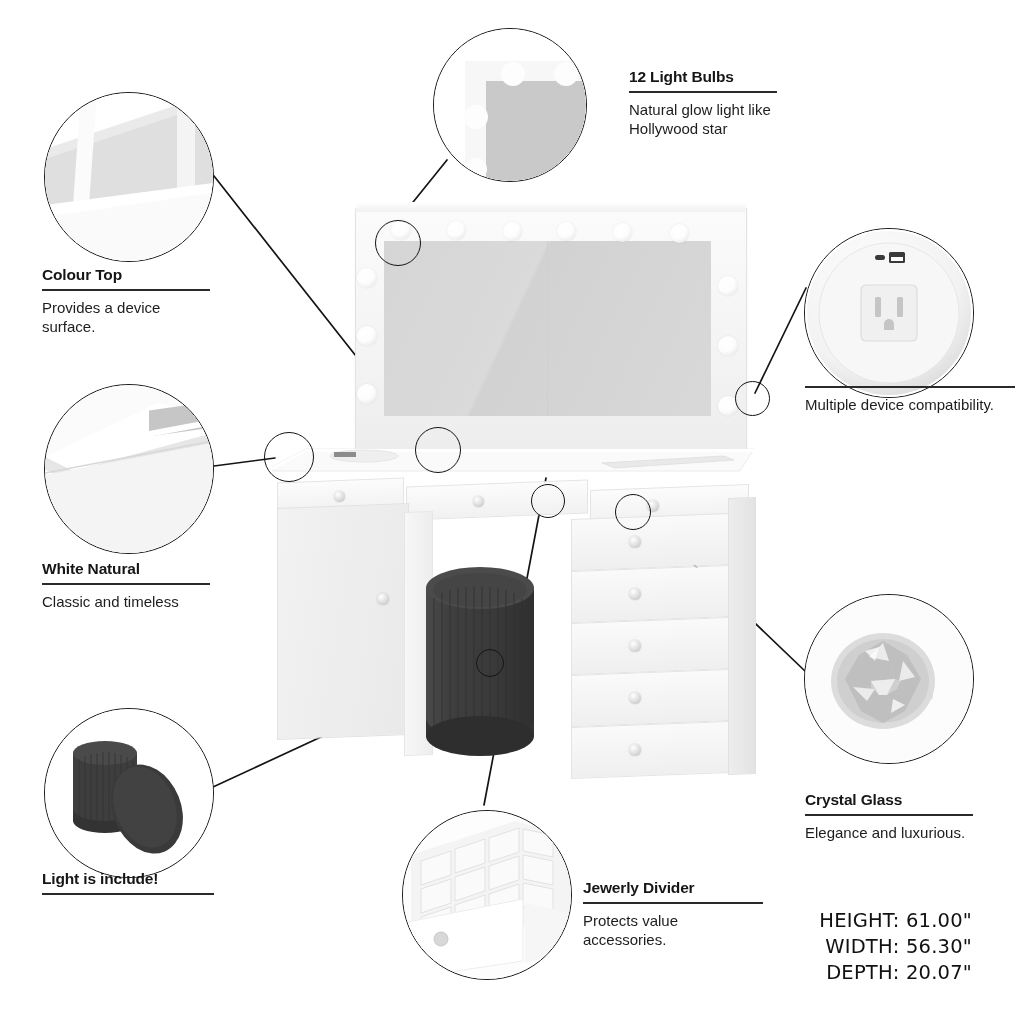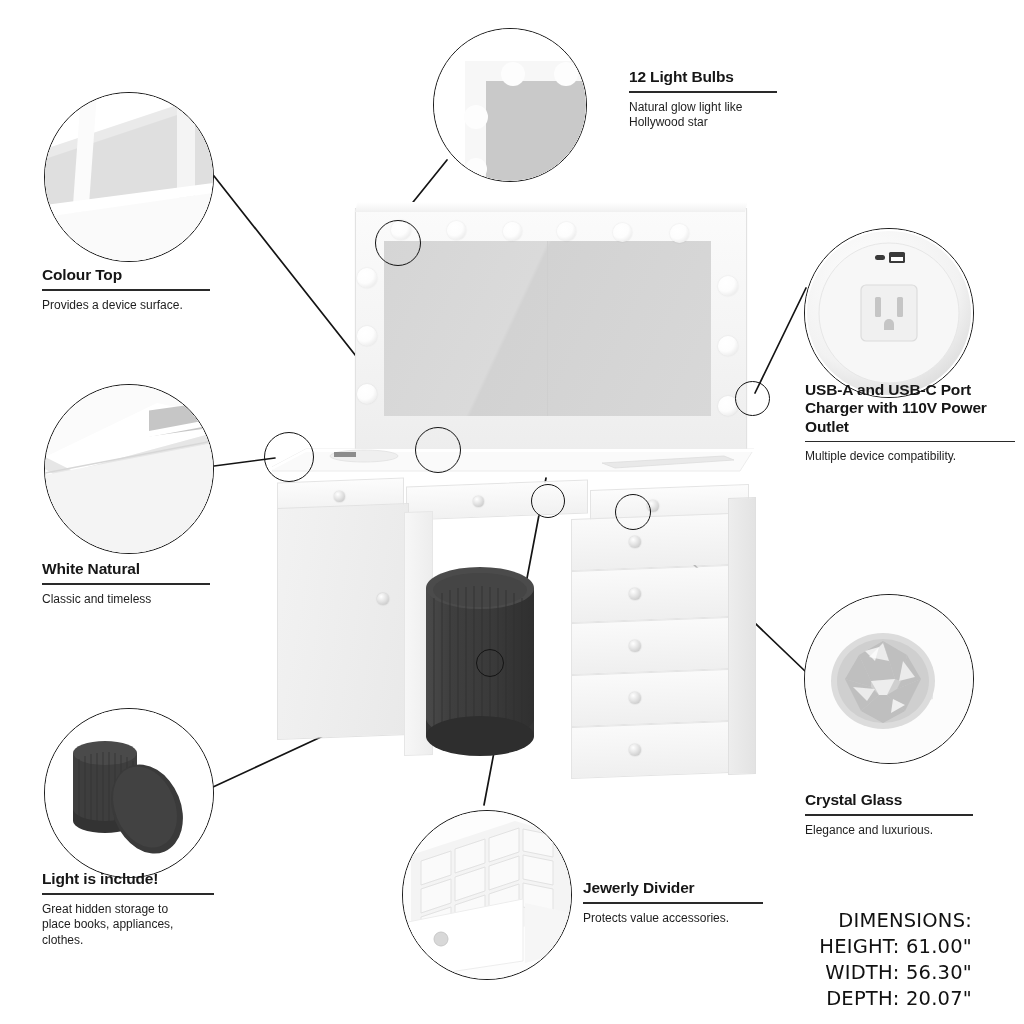--- a/index.html
+++ b/index.html
@@ -6,21 +6,21 @@
   html,body{margin:0;padding:0;background:#ffffff;}
   body{width:1024px;height:1024px;position:relative;overflow:hidden;
        font-family:"Liberation Sans","DejaVu Sans",sans-serif;color:#111;}
   #stage{position:absolute;inset:0;width:1024px;height:1024px;}
 
   
   .callout{position:absolute;}
   .callout .c-title{font-size:15.5px;font-weight:bold;color:#161616;line-height:1.18;
                     letter-spacing:-0.15px;white-space:pre-line;}
   .callout .c-rule{height:1.6px;background:#2a2a2a;margin:5px 0 7px 0;}
-  .callout .c-desc{font-size:12px;color:#1d1d1d;line-height:1.28;white-space:pre-line;}
+  .callout .c-desc{font-size:15px;color:#1d1d1d;line-height:1.28;white-space:pre-line;}
 
   
   .mag{position:absolute;border-radius:50%;border:1.6px solid #1a1a1a;overflow:hidden;
        background:#fdfdfd;}
   .mag > .inner{position:absolute;inset:0;border-radius:50%;overflow:hidden;}
 
   
   .ring{position:absolute;border-radius:50%;border:1.7px solid #141414;background:transparent;}
 
   
@@ -374,45 +374,38 @@
 
   <div class="callout" style="left:42px;top:560px;width:168px;">
     <div class="c-title">White Natural</div>
     <div class="c-rule"></div>
     <div class="c-desc">Classic and timeless</div>
   </div>
 
   <div class="callout" style="left:42px;top:870px;width:172px;">
     <div class="c-title">Light is include!</div>
     <div class="c-rule"></div>
-    <div class="c-desc">Great hidden storage to
-place books, appliances,
-clothes.</div>
   </div>
 
   <div class="callout" style="left:805px;top:381px;width:210px;">
-    <div class="c-title">USB-A and USB-C Port
-Charger with 110V Power
-Outlet</div>
     <div class="c-rule"></div>
     <div class="c-desc">Multiple device compatibility.</div>
   </div>
 
   <div class="callout" style="left:805px;top:791px;width:168px;">
     <div class="c-title">Crystal Glass</div>
     <div class="c-rule"></div>
     <div class="c-desc">Elegance and luxurious.</div>
   </div>
 
   <div class="callout" style="left:583px;top:879px;width:180px;">
     <div class="c-title">Jewerly Divider</div>
     <div class="c-rule"></div>
     <div class="c-desc">Protects value accessories.</div>
   </div>
 
   <div id="dims" style="left:760px;top:908px;width:212px;">
-    <div>DIMENSIONS:</div>
     <div>HEIGHT: 61.00"</div>
     <div>WIDTH: 56.30"</div>
     <div>DEPTH: 20.07"</div>
   </div>
 
 </div>
 
 </body></html>

